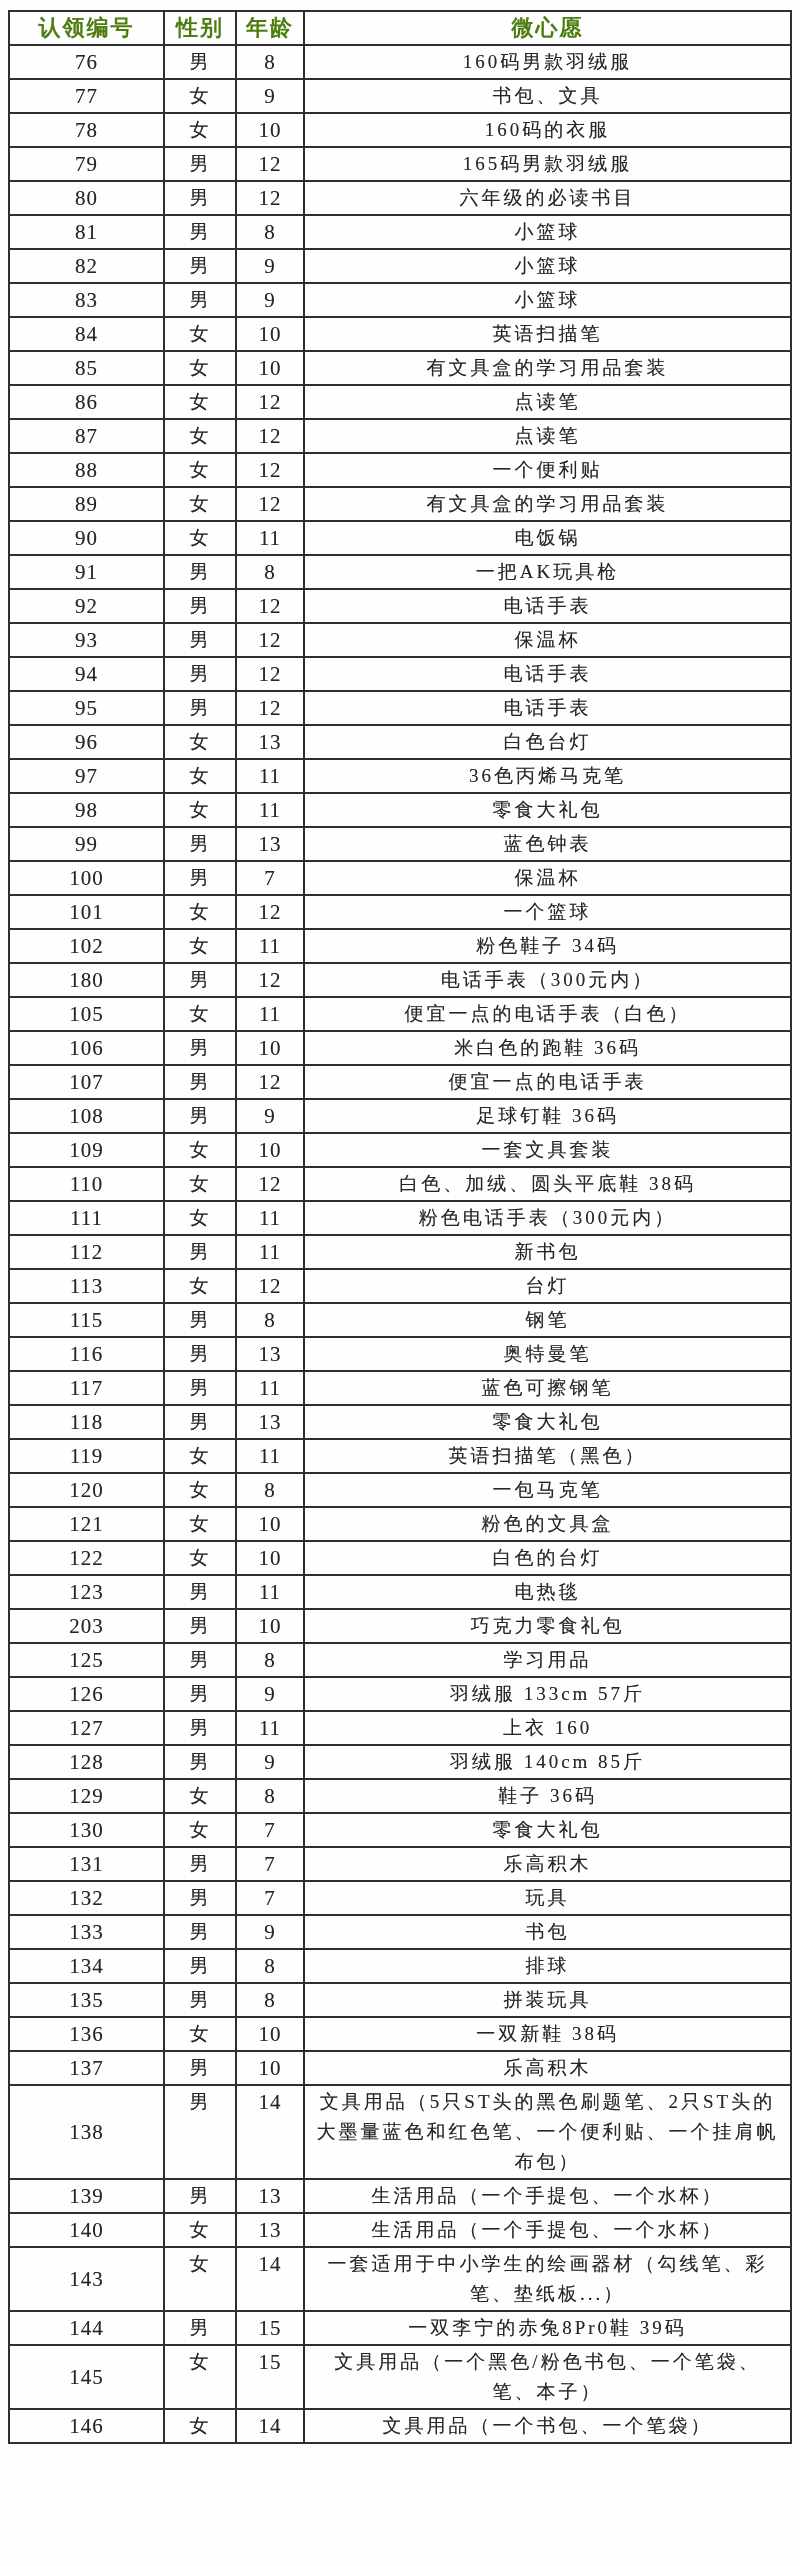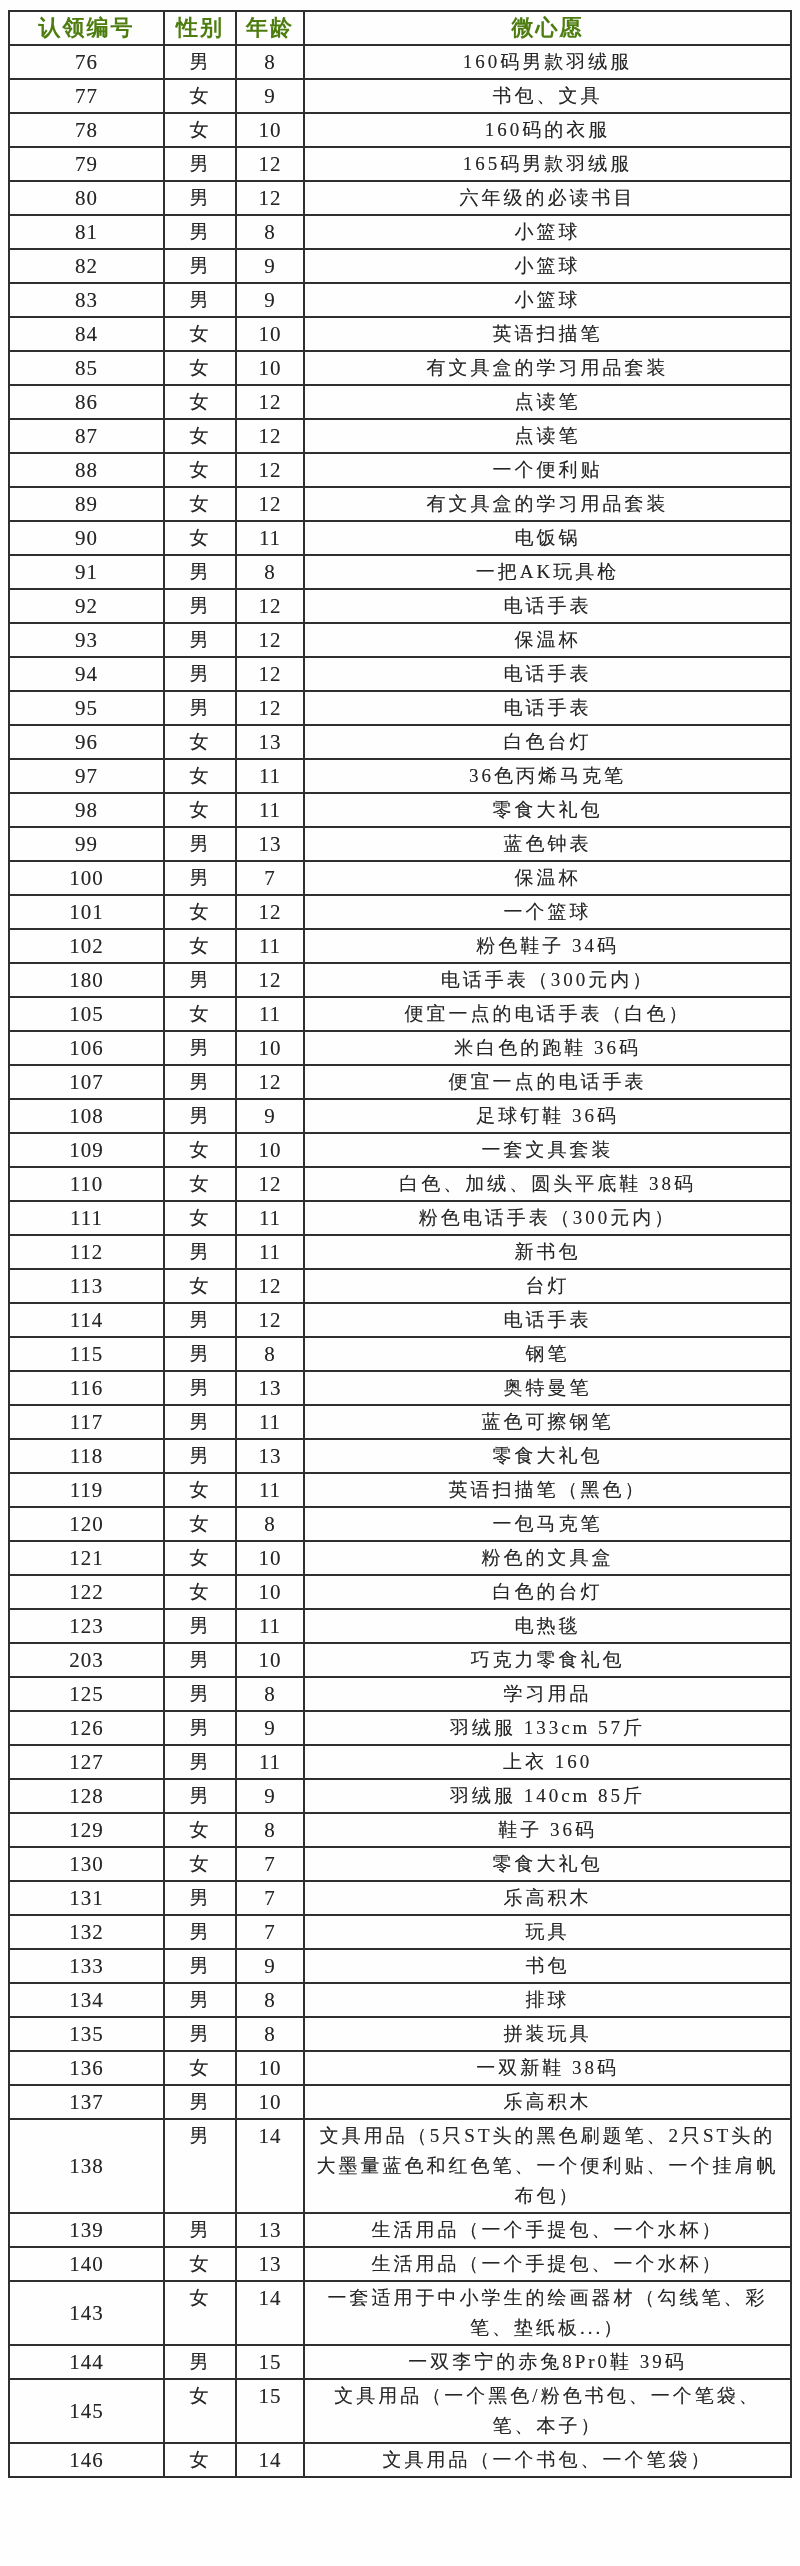--- a/index.html
+++ b/index.html
@@ -298,26 +298,20 @@
           <td class="cell-age">11</td>
           <td class="cell-wish">新书包</td>
         </tr>
         <tr>
           <td class="cell-id">113</td>
           <td class="cell-gender">女</td>
           <td class="cell-age">12</td>
           <td class="cell-wish">台灯</td>
         </tr>
         <tr>
-          <td class="cell-id">114</td>
-          <td class="cell-gender">男</td>
-          <td class="cell-age">12</td>
-          <td class="cell-wish">电话手表</td>
-        </tr>
-        <tr>
           <td class="cell-id">115</td>
           <td class="cell-gender">男</td>
           <td class="cell-age">8</td>
           <td class="cell-wish">钢笔</td>
         </tr>
         <tr>
           <td class="cell-id">116</td>
           <td class="cell-gender">男</td>
           <td class="cell-age">13</td>
           <td class="cell-wish">奥特曼笔</td>

